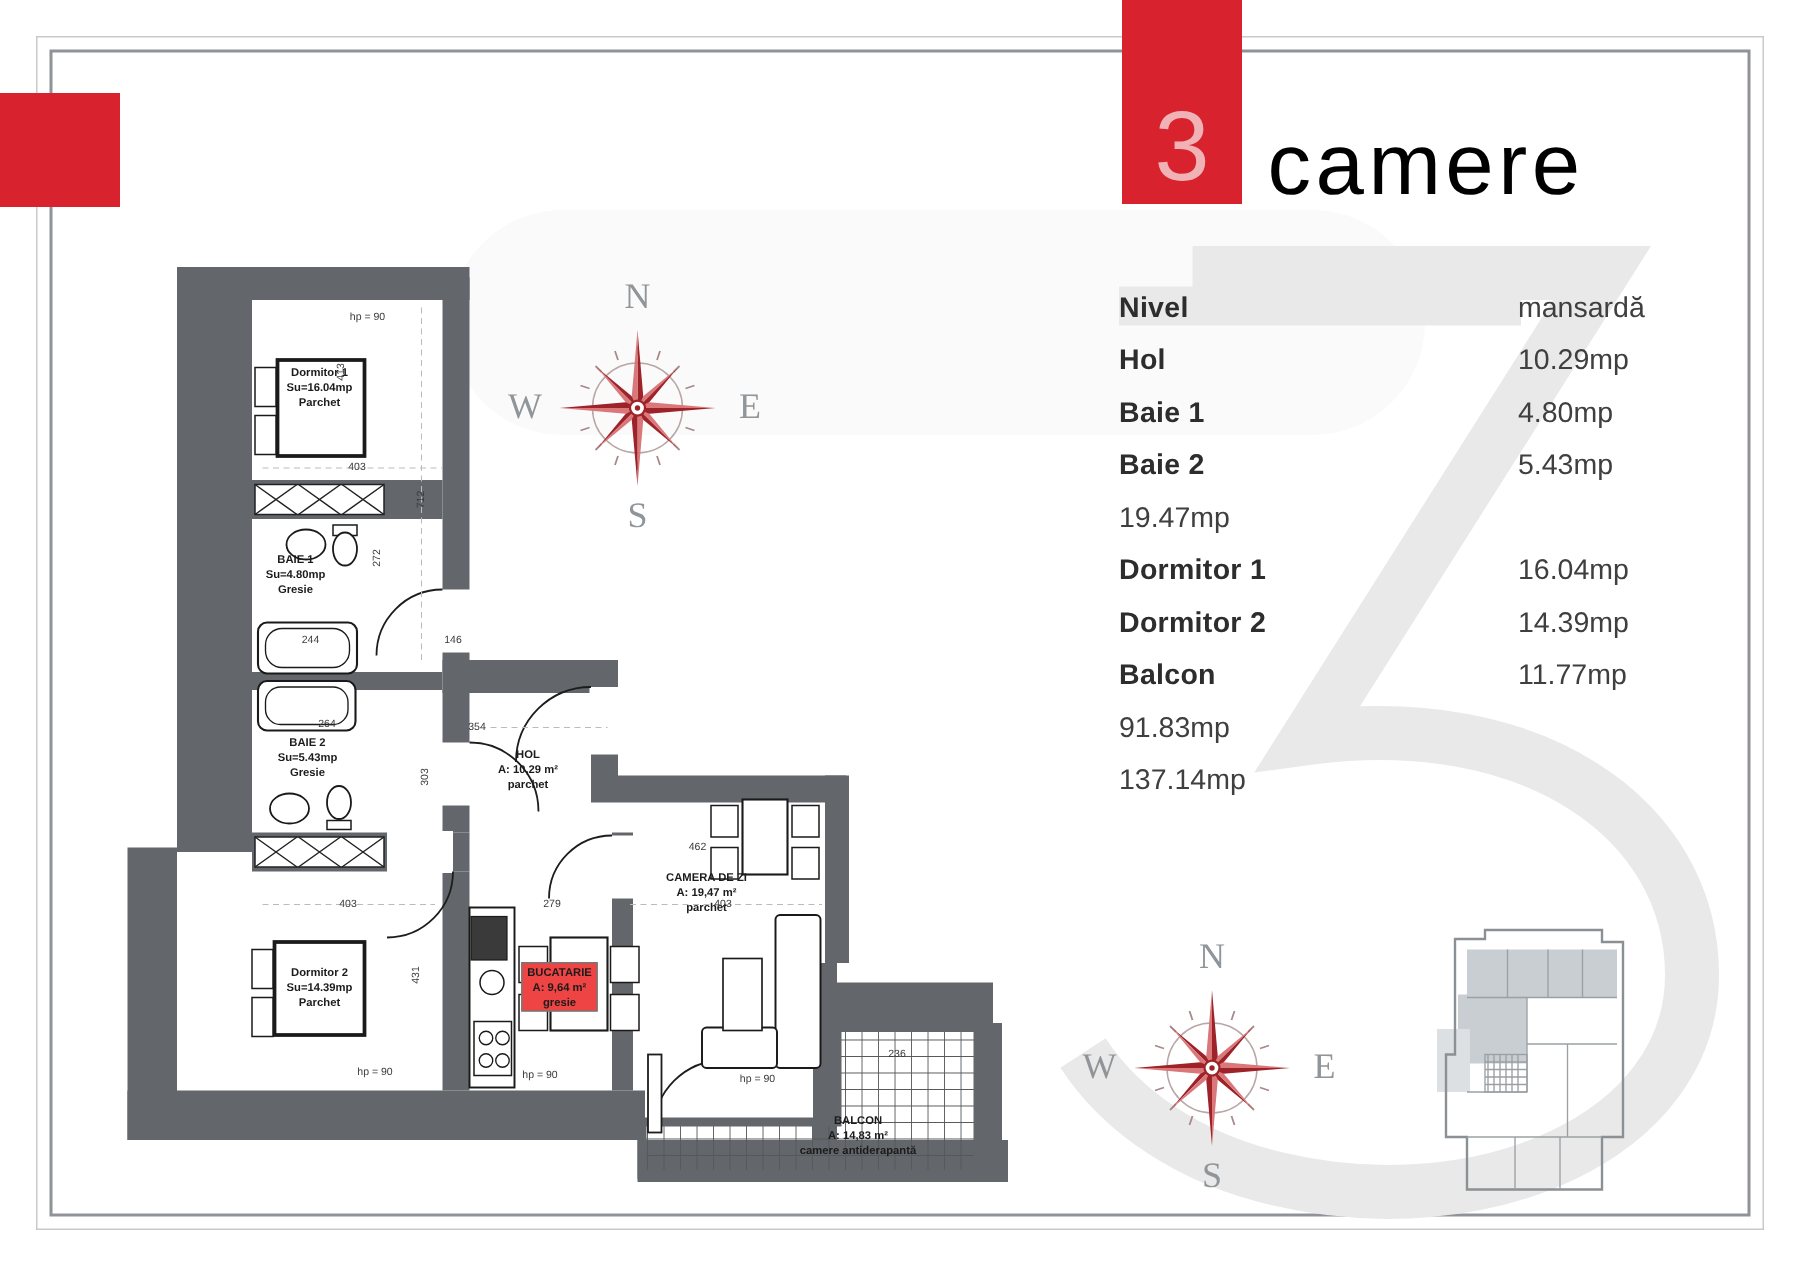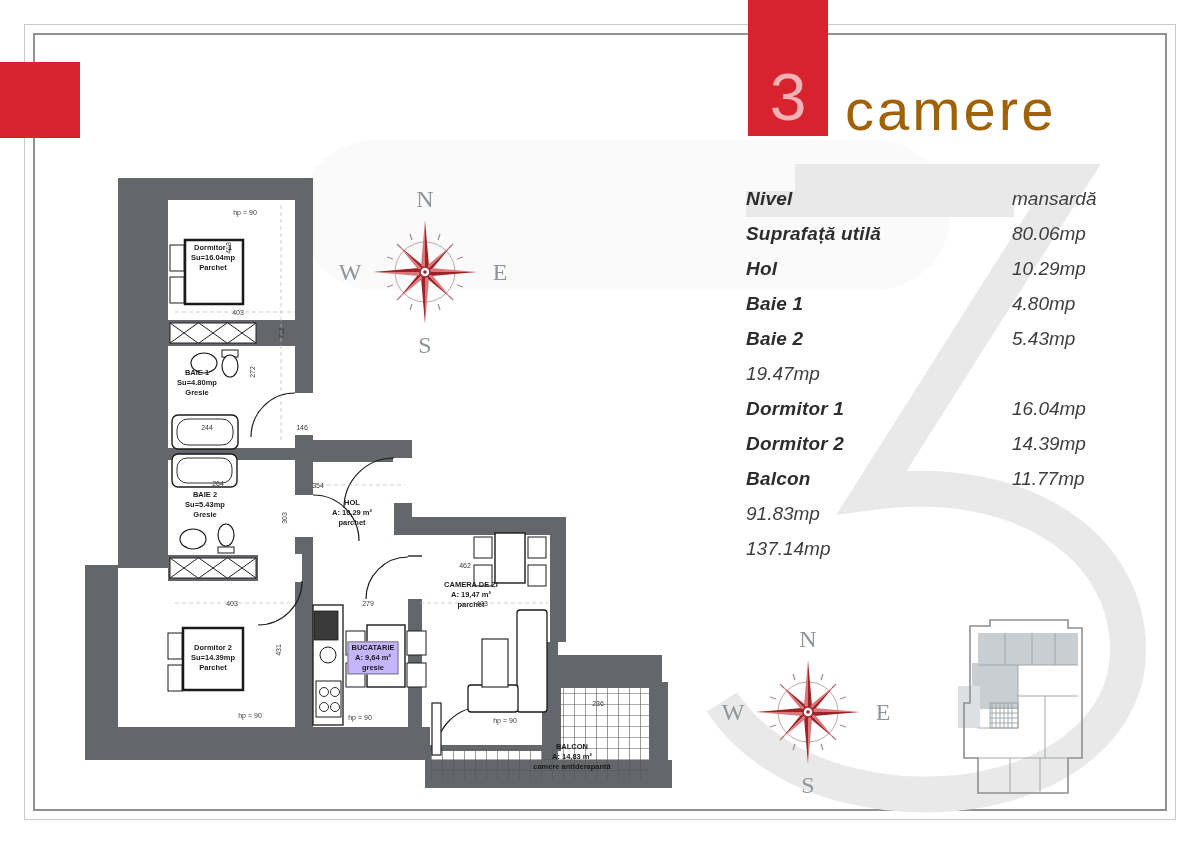--- a/index.html
+++ b/index.html
@@ -8,37 +8,37 @@
   
   .frame-outer{position:absolute;left:24px;top:24px;right:24px;bottom:24px;border:1px solid #c9c9c9;}
   .frame-inner{position:absolute;left:33px;top:33px;right:33px;bottom:33px;border:2px solid #8f9296;}
   
   .wm{position:absolute;left:0;top:0;z-index:1;}
   
   .sq-left{position:absolute;left:0;top:62px;width:80px;height:76px;background:#d8232e;z-index:5;}
   .sq-right{position:absolute;left:748px;top:0;width:80px;height:136px;background:#d8232e;z-index:5;
             display:flex;align-items:flex-end;justify-content:center;}
   .sq-right .num{color:#f0b2b5;font-size:66px;font-weight:300;line-height:1;padding-bottom:6px;}
-  .title{position:absolute;left:845px;top:76px;font-size:58px;font-weight:300;color:#a16207;
+  .title{position:absolute;left:845px;top:76px;font-size:58px;font-weight:300;color:#000000;
          letter-spacing:3px;z-index:5;}
   .smudge{position:absolute;left:300px;top:140px;width:650px;height:150px;background:#fbfafa;
           border-radius:80px;z-index:0;}
   
   .spec{position:absolute;left:746px;top:188px;width:375px;z-index:4;}
-  .spec .row{position:relative;height:35px;display:flex;font-style:italic;}
+  .spec .row{position:relative;height:35px;display:flex;align-items:center;}
   .spec .row.highlight::before{content:"";position:absolute;left:0;top:3px;height:26px;width:268px;
         background:#e9e9e9;z-index:-1;}
   .spec .lbl{width:266px;font-size:19px;font-weight:bold;color:#2d2d2d;letter-spacing:.2px;}
   .spec .val{font-size:19px;color:#3f3f3f;}
   
   .plan{position:absolute;left:80px;top:165px;width:600px;height:645px;z-index:3;}
   .plan svg{position:absolute;left:0;top:0;}
   .room-label{position:absolute;transform:translate(-50%,-50%);text-align:center;
       font-size:7.5px;font-weight:bold;color:#1b1b1b;line-height:1.3;white-space:nowrap;z-index:4;}
-  .room-label.boxed{background:#c4b5fd;padding:1px 3px;border:0.5px solid #777;}
+  .room-label.boxed{background:#ef4444;padding:1px 3px;border:0.5px solid #777;}
   .dim{position:absolute;transform:translate(-50%,-50%);font-size:7px;color:#3a3a3a;
        white-space:nowrap;z-index:4;}
   .dim.vertical{transform:translate(-50%,-50%) rotate(-90deg);}
   
   .compass{position:absolute;width:170px;height:170px;z-index:3;}
   .compass.c-top{left:340px;top:187px;}
   .compass.c-bottom{left:723px;top:627px;}
   .compass .pt{position:absolute;font-family:"Liberation Serif",serif;font-size:24px;color:#8f9598;
        transform:translate(-50%,-50%);}
   .compass .pt.n{left:85px;top:12px;} .compass .pt.e{left:160px;top:85px;}
@@ -65,24 +65,20 @@
 </div>
 <div class="title">camere</div>
 
 <div class="spec">
 
     <div class="row highlight">
       <span class="lbl">Nivel</span>
       <span class="val">mansardă</span>
     </div>
 
-    <div class="row">
-      <span class="lbl">Suprafață utilă</span>
-      <span class="val">80.06mp</span>
-    </div>
 
     <div class="row">
       <span class="lbl">Hol</span>
       <span class="val">10.29mp</span>
     </div>
 
     <div class="row">
       <span class="lbl">Baie 1</span>
       <span class="val">4.80mp</span>
     </div>

